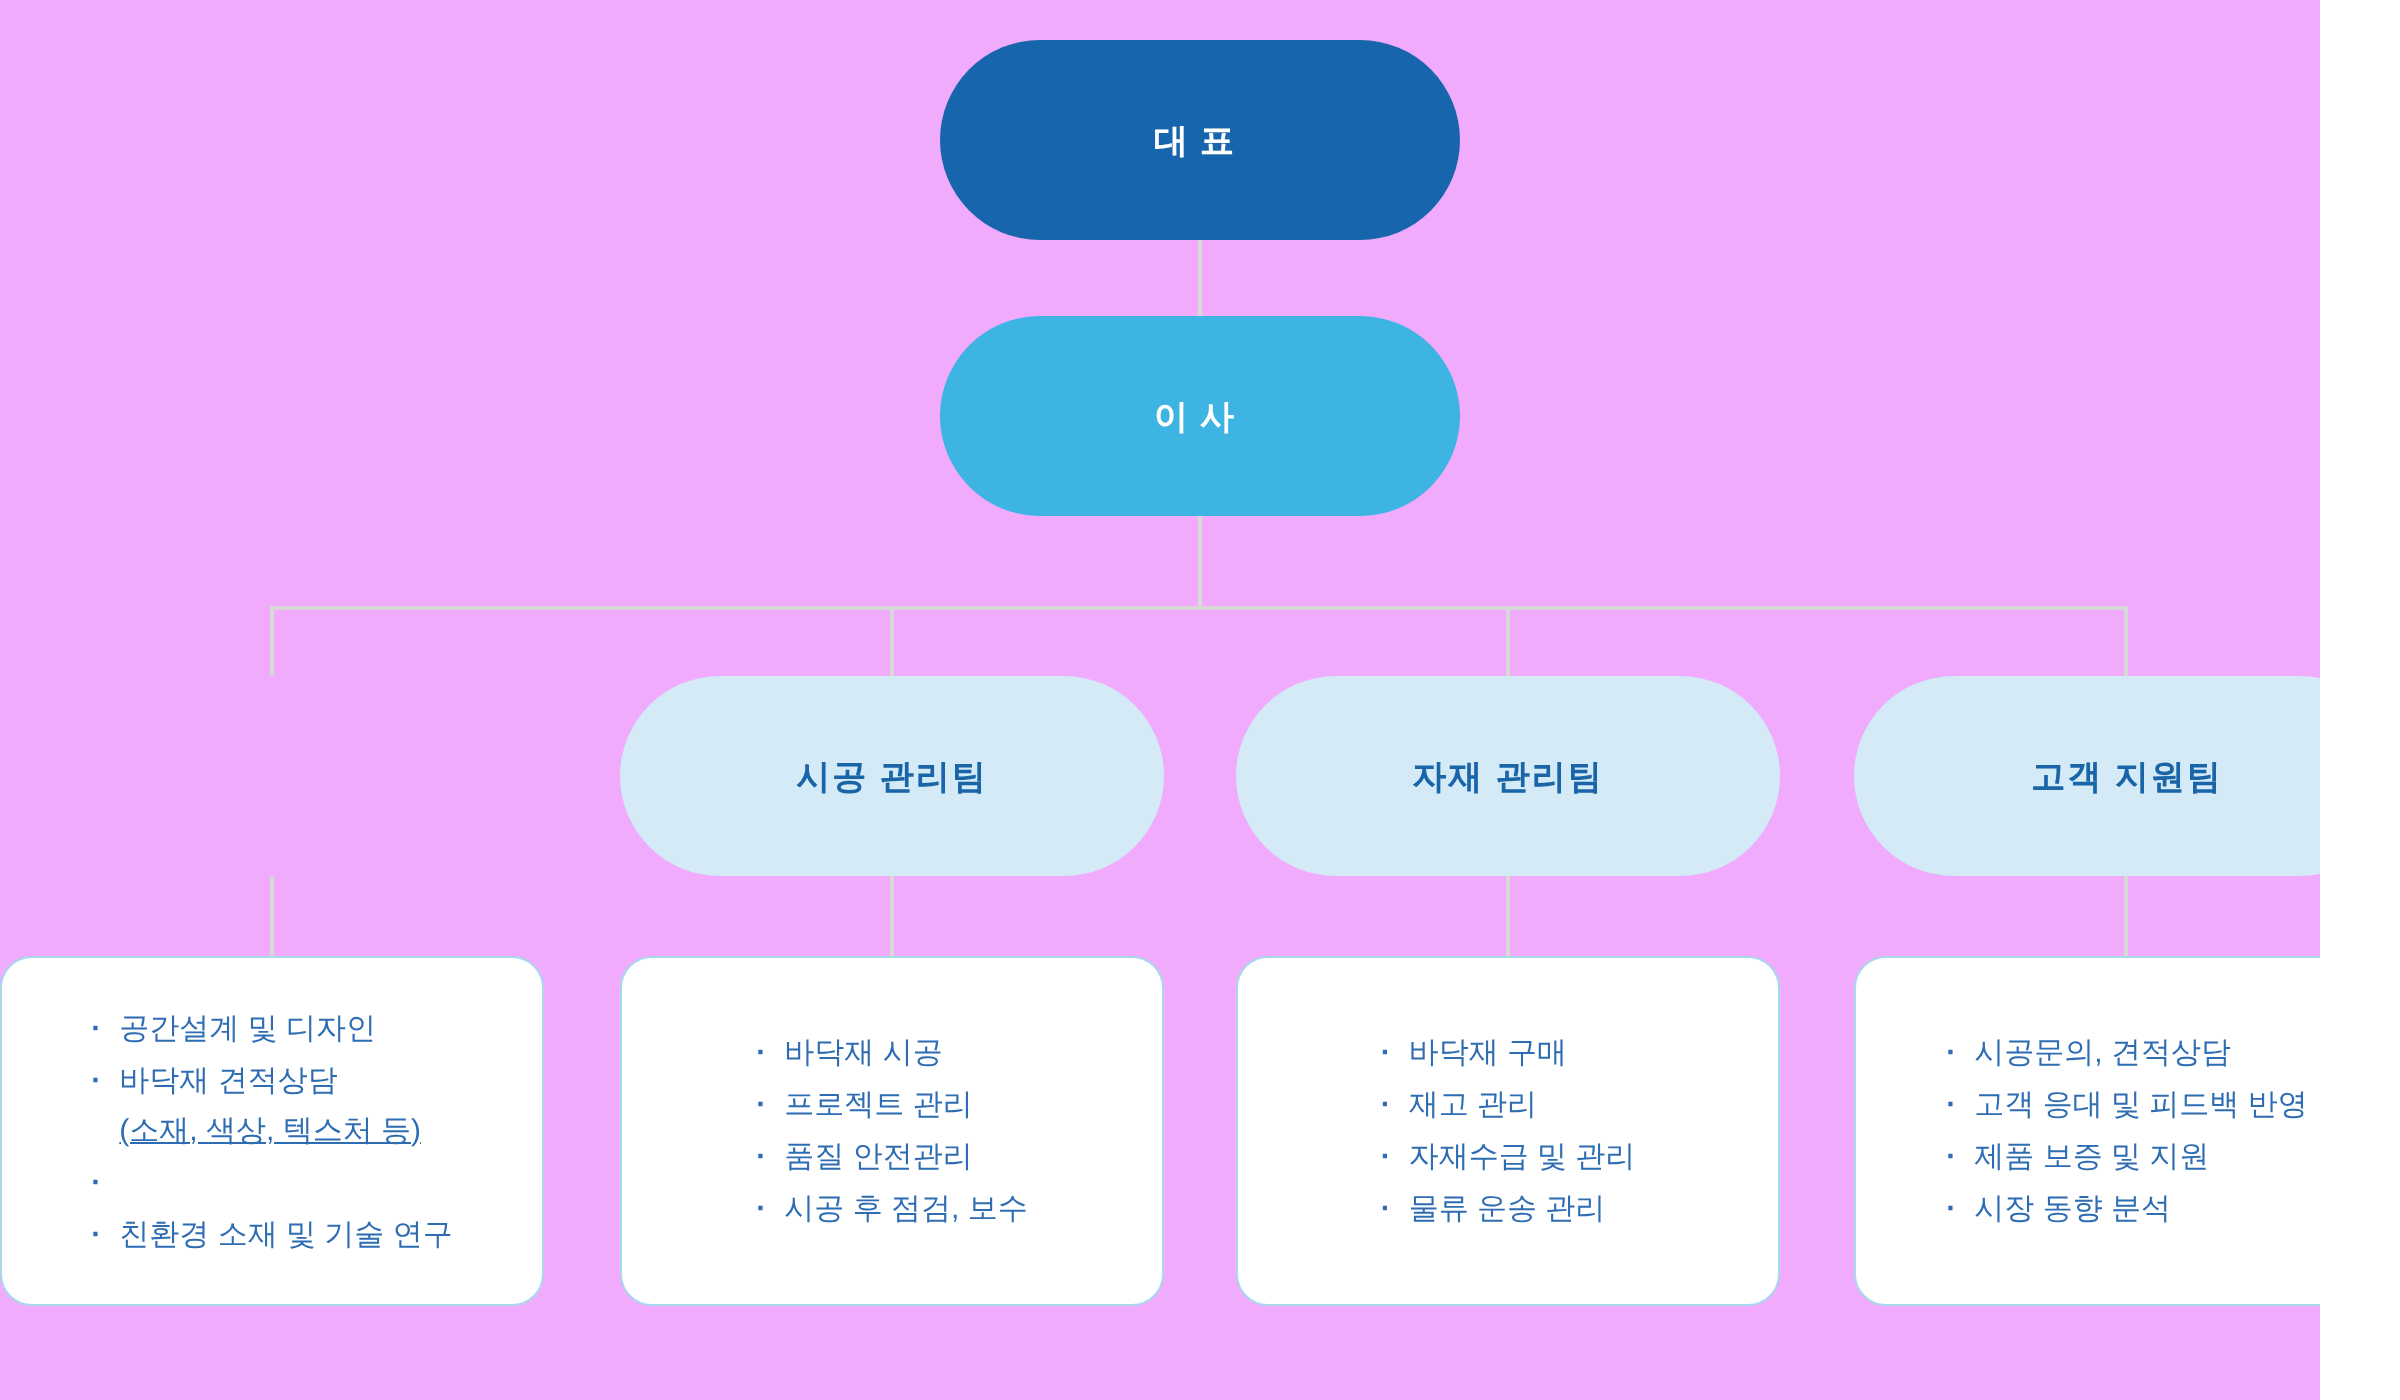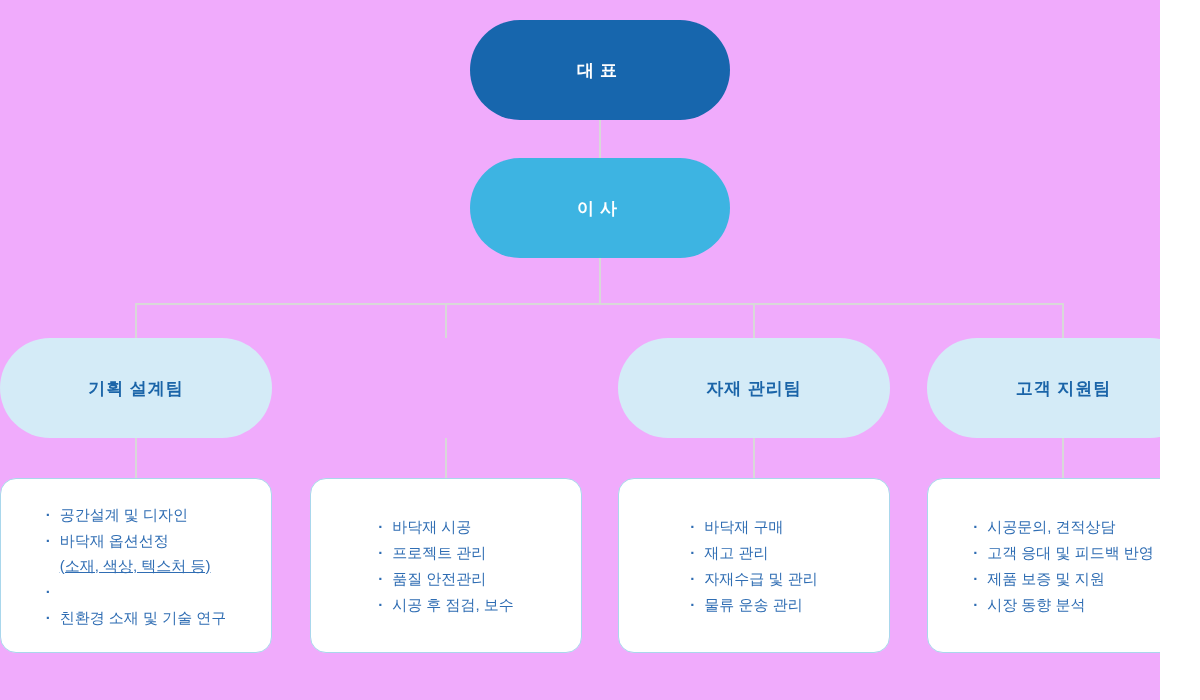--- a/index.html
+++ b/index.html
@@ -54,39 +54,39 @@
   <div class="line vline" style="left:135px;top:303px;height:35px;"></div>
   <div class="line vline" style="left:445px;top:303px;height:35px;"></div>
   <div class="line vline" style="left:753px;top:303px;height:35px;"></div>
   <div class="line vline" style="left:1062px;top:303px;height:35px;"></div>
 
   <div class="line vline" style="left:135px;top:438px;height:40px;"></div>
   <div class="line vline" style="left:445px;top:438px;height:40px;"></div>
   <div class="line vline" style="left:753px;top:438px;height:40px;"></div>
   <div class="line vline" style="left:1062px;top:438px;height:40px;"></div>
 
-  <div class="pill pill-team col1">
-    <span>기획 설계팀</span>
+  <div class="pill pill-team col2">
+    <span>시공 관리팀</span>
   </div>
   <div class="pill pill-team col4">
     <span>고객 지원팀</span>
   </div>
   <div class="pill pill-team col3">
     <span>자재 관리팀</span>
   </div>
 
   <div class="duty-box col1">
     <ul class="duties">
         <li>
           <span class="dot">·</span>
           <span>공간설계 및 디자인</span>
         </li>
         <li>
           <span class="dot">·</span>
-          <span>바닥재 옵션선정</span>
+          <span>바닥재 견적상담</span>
         </li>
         <li class="no-bullet">
           <span class="dot"></span>
           <span>(소재, 색상, 텍스처 등)</span>
         </li>
         <li>
           <span class="dot">·</span>
         </li>
         <li>
           <span class="dot">·</span>

